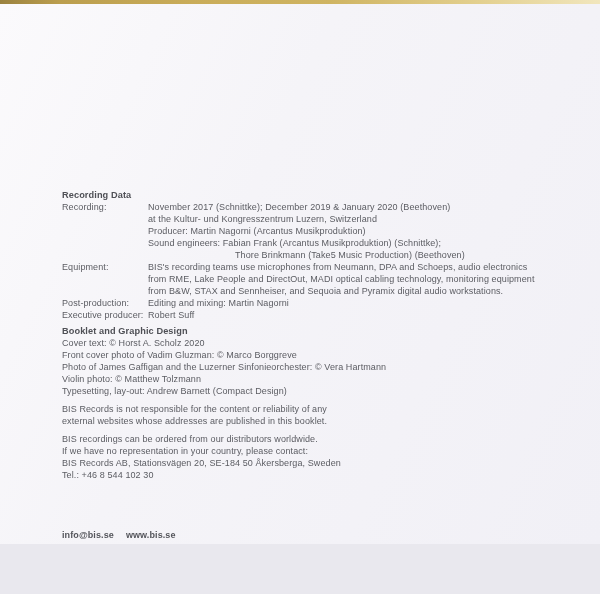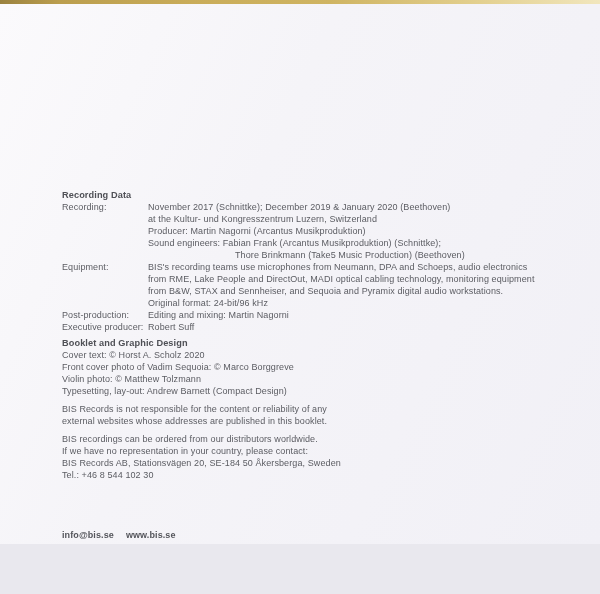--- a/index.html
+++ b/index.html
@@ -78,21 +78,20 @@
           <div class="tline indent">Thore Brinkmann (Take5 Music Production) (Beethoven)</div>
         </div>
     </div>
 
     <div class="cred-row">
       <div class="cred-label">Equipment:</div>
       <div class="cred-lines">
           <div class="tline">BIS's recording teams use microphones from Neumann, DPA and Schoeps, audio electronics</div>
           <div class="tline">from RME, Lake People and DirectOut, MADI optical cabling technology, monitoring equipment</div>
           <div class="tline">from B&amp;W, STAX and Sennheiser, and Sequoia and Pyramix digital audio workstations.</div>
-          <div class="tline">Original format: 24-bit/96 kHz</div>
         </div>
     </div>
 
     <div class="cred-row">
       <div class="cred-label">Post-production:</div>
       <div class="cred-lines">
           <div class="tline">Editing and mixing: Martin Nagorni</div>
         </div>
     </div>
 
@@ -100,21 +99,22 @@
       <div class="cred-label">Executive producer:</div>
       <div class="cred-lines">
           <div class="tline">Robert Suff</div>
         </div>
     </div>
 
     <div class="sec-heading mt-design">Booklet and Graphic Design</div>
 
     <div>
         <div class="tline">Cover text: © Horst A. Scholz 2020</div>
-        <div class="tline">Front cover photo of Vadim Sequoia: © Marco Borggreve</div>
+        <div class="tline">Front cover photo of Vadim Gluzman: © Marco Borggreve</div>
+        <div class="tline">Photo of James Gaffigan and the Luzerner Sinfonieorchester: © Vera Hartmann</div>
         <div class="tline">Violin photo: © Matthew Tolzmann</div>
         <div class="tline">Typesetting, lay-out: Andrew Barnett (Compact Design)</div>
       </div>
 
     <div class="para">
         <div class="tline">BIS Records is not responsible for the content or reliability of any</div>
         <div class="tline">external websites whose addresses are published in this booklet.</div>
       </div>
 
     <div class="para">

